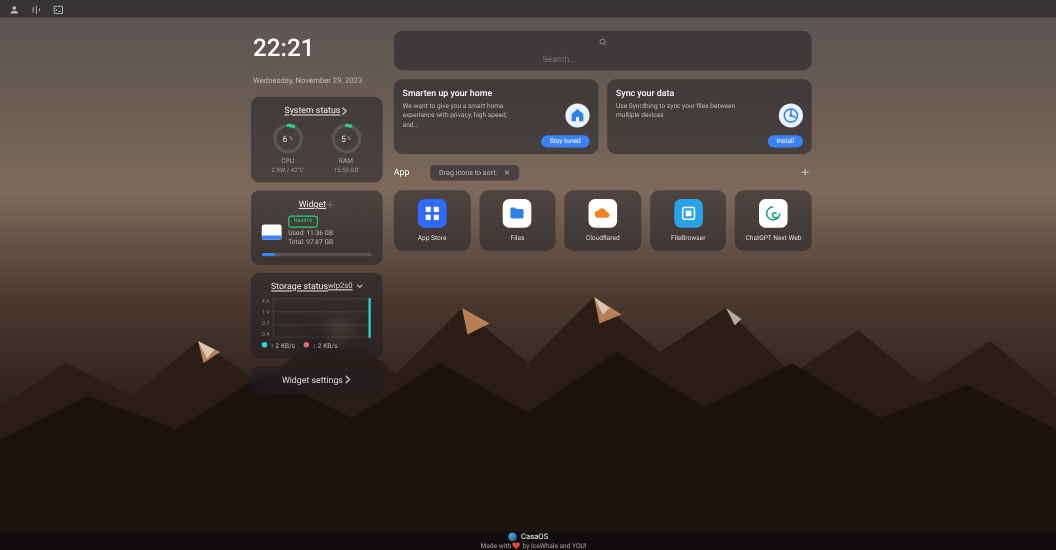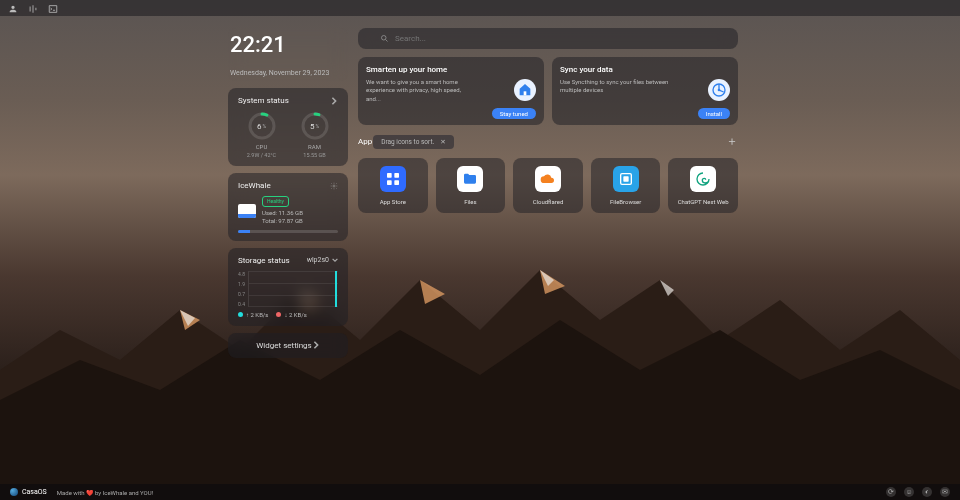--- a/index.html
+++ b/index.html
@@ -10,21 +10,21 @@
 }
 .mountains{position:absolute;bottom:0;left:0;width:100%;height:55%;pointer-events:none;}
 .topbar{position:absolute;top:0;left:0;right:0;height:16px;background:rgba(20,20,24,.5);display:flex;align-items:center;padding:0 8px;gap:10px;}
 .topbar svg{width:10px;height:10px;fill:#bbb;}
 .layout{position:absolute;top:28px;left:228px;display:flex;gap:10px;}
 .sidebar{width:120px;display:flex;flex-direction:column;gap:7px;}
 .card{background:rgba(30,30,36,.52);border-radius:8px;padding:8px 10px;font-size:8px;color:#ddd;backdrop-filter:blur(8px);}
 .clock{background:none;padding:4px 2px;}
 .clock .time{font-size:22px;font-weight:500;color:#fff;}
 .clock .date{font-size:7px;color:#bbb;margin-top:12px;}
-.card-head{display:flex;justify-content:space-between;align-items:center;margin-bottom:6px;}
+.card-head{display:flex;justify-content:center;align-items:center;margin-bottom:6px;text-decoration:underline;}
 .card-head .title{font-size:8px;color:#eee;}
 .chev{width:8px;height:8px;stroke:#aaa;stroke-width:2;fill:none;}
 .gauges{display:flex;gap:6px;justify-content:space-around;}
 .gauge{display:flex;flex-direction:column;align-items:center;gap:2px;}
 .ring{width:30px;height:30px;position:relative;}
 .ring svg{transform:rotate(-90deg);}
 .ring circle{fill:none;stroke-width:3;}
 .ring .bg{stroke:rgba(255,255,255,.12);}
 .ring .fg{stroke:#27d17f;stroke-linecap:round;}
 .ring .val{position:absolute;inset:0;display:flex;align-items:center;justify-content:center;font-size:8px;}
@@ -42,37 +42,37 @@
 .net-select svg{width:6px;height:6px;stroke:#aaa;stroke-width:2;fill:none;}
 .net-chart{height:36px;display:flex;gap:3px;margin:4px 0;}
 .net-axis{display:flex;flex-direction:column;justify-content:space-between;font-size:5px;color:#888;}
 .net-graph{flex:1;position:relative;border-left:1px solid rgba(255,255,255,.1);}
 .net-graph .line{position:absolute;left:0;right:0;height:1px;background:rgba(255,255,255,.08);}
 .net-spike{position:absolute;right:1px;top:0;bottom:0;width:2px;background:linear-gradient(#2dd,#2dd);}
 .net-legend{display:flex;gap:8px;font-size:6px;color:#bbb;}
 .net-legend .dot{width:5px;height:5px;border-radius:50%;display:inline-block;margin-right:3px;}
 .widget-settings{display:flex;justify-content:center;align-items:center;padding:8px 10px;}
 .main{width:380px;display:flex;flex-direction:column;gap:8px;}
-.search{display:flex;align-items:center;gap:6px;padding:6px 22px;}
+.search{display:flex;align-items:center;gap:6px;padding:6px 22px;flex-direction:column;}
 .search svg{width:9px;height:9px;stroke:#999;stroke-width:2;fill:none;}
 .search input{background:none;border:none;outline:none;color:#ddd;font-size:8px;flex:1;}
 .promos{display:flex;gap:8px;}
 .promo{flex:1;background:rgba(30,30,36,.52);border-radius:8px;padding:8px;position:relative;min-height:68px;}
 .promo .ptitle{font-size:8px;margin-bottom:4px;font-weight:500;}
 .promo .pdesc{font-size:6px;color:#bbb;line-height:1.4;max-width:110px;}
 .promo .picon{position:absolute;right:8px;top:22px;width:22px;height:22px;border-radius:50%;display:flex;align-items:center;justify-content:center;}
 .promo .btn{position:absolute;right:8px;bottom:6px;font-size:6px;padding:2px 8px;border-radius:8px;background:#3b82f6;color:#fff;cursor:pointer;}
-.app-head{display:flex;align-items:center;gap:1px;font-size:8px;}
+.app-head{display:flex;align-items:center;gap:19px;font-size:8px;}
 .app-head .hint{background:rgba(40,40,48,.6);padding:3px 8px;border-radius:4px;font-size:6.5px;color:#bbb;display:flex;align-items:center;gap:6px;text-align:right;}
 .app-head .plus{margin-left:auto;font-size:12px;color:#ccc;cursor:pointer;}
 .apps{display:flex;gap:8px;}
 .app{width:70px;background:rgba(30,30,36,.5);border-radius:8px;padding:8px 4px;display:flex;flex-direction:column;align-items:center;gap:6px;cursor:pointer;}
 .app .icon{width:26px;height:26px;border-radius:6px;display:flex;align-items:center;justify-content:center;font-size:14px;}
 .app .name{font-size:6px;color:#ddd;text-align:center;}
-.footer{position:absolute;bottom:0;left:0;right:0;height:16px;background:rgba(10,10,14,.6);display:flex;align-items:center;padding:0 10px;font-size:7px;color:#aaa;}
+.footer{position:absolute;bottom:0;left:0;right:0;height:16px;background:rgba(10,10,14,.6);display:flex;align-items:center;padding:0 10px;font-size:7px;color:#aaa;flex-direction:column;}
 .footer .logo{display:flex;align-items:center;gap:4px;color:#fff;}
 .footer .logo .ball{width:8px;height:8px;border-radius:50%;background:radial-gradient(circle at 30% 30%,#5ad,#147);}
 .footer .credit{margin-left:10px;font-size:6px;}
 .footer .right{margin-left:auto;display:flex;gap:8px;}
 .footer .right .fic{width:10px;height:10px;border-radius:50%;background:rgba(255,255,255,.15);display:flex;align-items:center;justify-content:center;}
 .gear{width:8px;height:8px;stroke:#aaa;fill:none;stroke-width:1.5;}
 </style>
 </head>
 <body>
 
@@ -130,21 +130,21 @@
                 <sub>%</sub>
               </div></div>
           <div class="lbl">RAM</div>
           <div class="sub">15.55 GB</div>
         </div>
       </div>
     </div>
 
     <div class="card">
       <div class="card-head">
-        <span class="title">IceWhale</span>
+        <span class="title">Widget</span>
         <svg class="gear" viewBox="0 0 24 24">
             <circle cx="12" cy="12" r="3"></circle>
             <path d="M12 2v3M12 19v3M4.2 4.2l2 2M17.8 17.8l2 2M2 12h3M19 12h3M4.2 19.8l2-2M17.8 6.2l2-2"></path>
           </svg>
       </div>
       <div class="storage-row">
         <div class="drive-icon"></div>
         <div class="storage-info">
           <span class="badge">Healthy</span><br>
           <span>Used: 11.36 GB</span><br>

